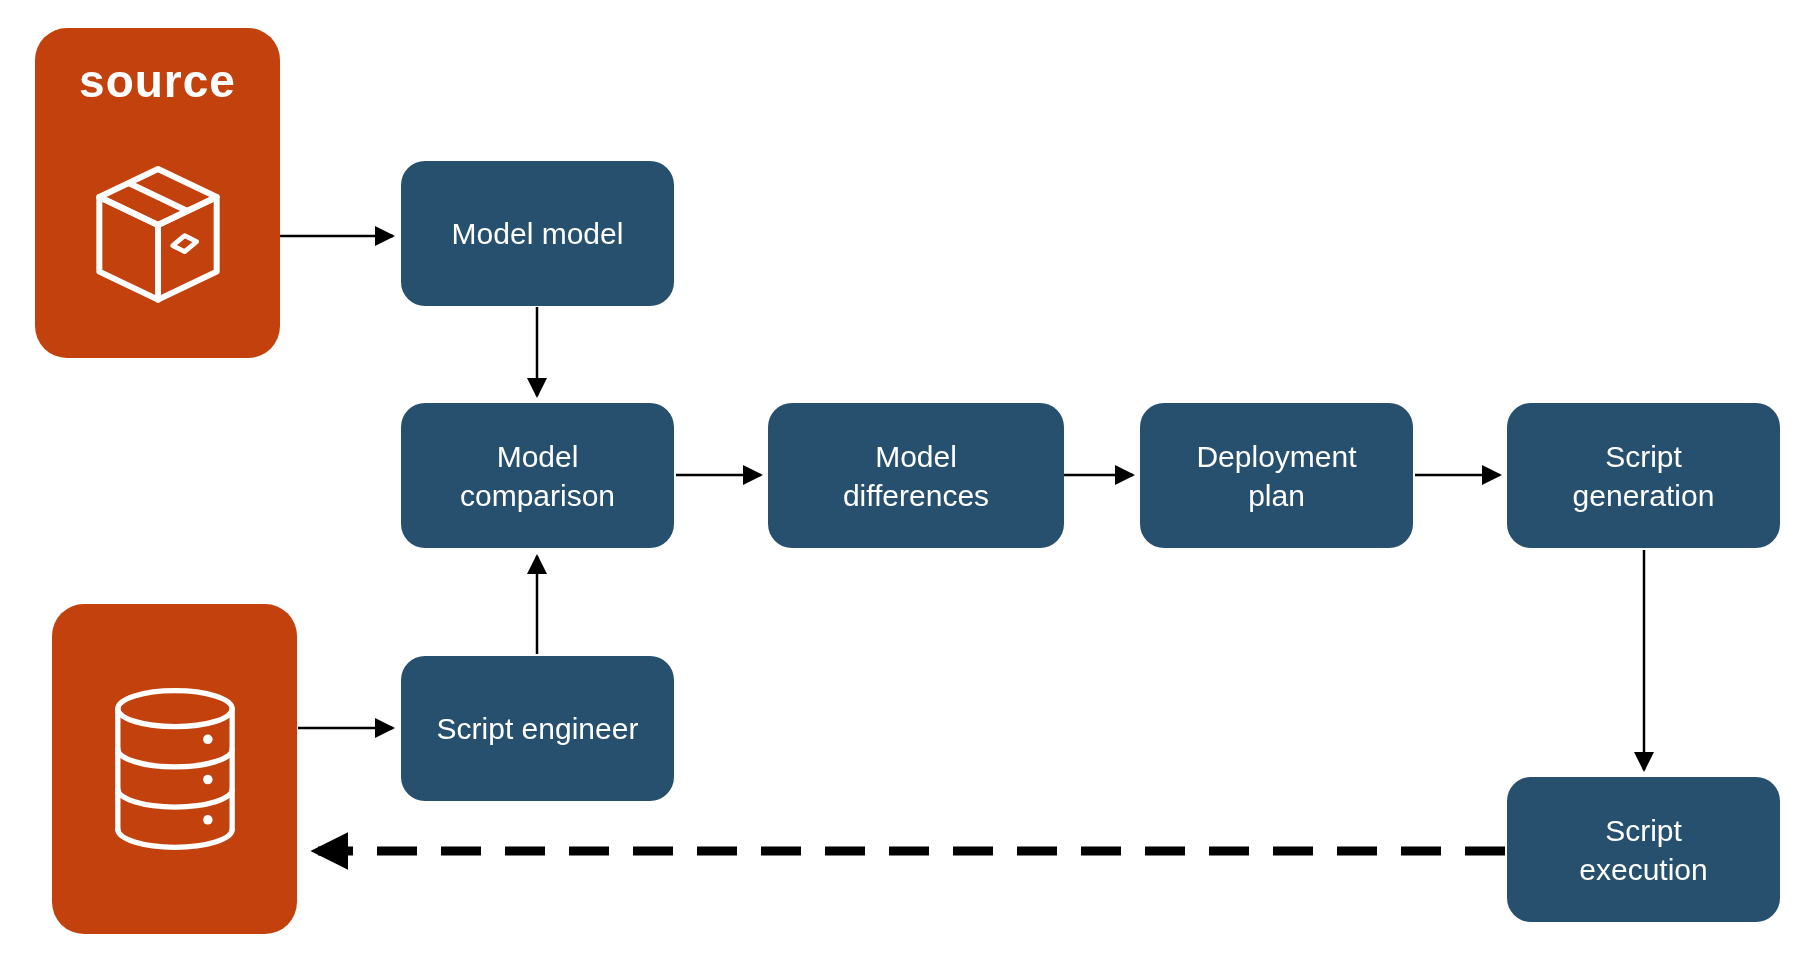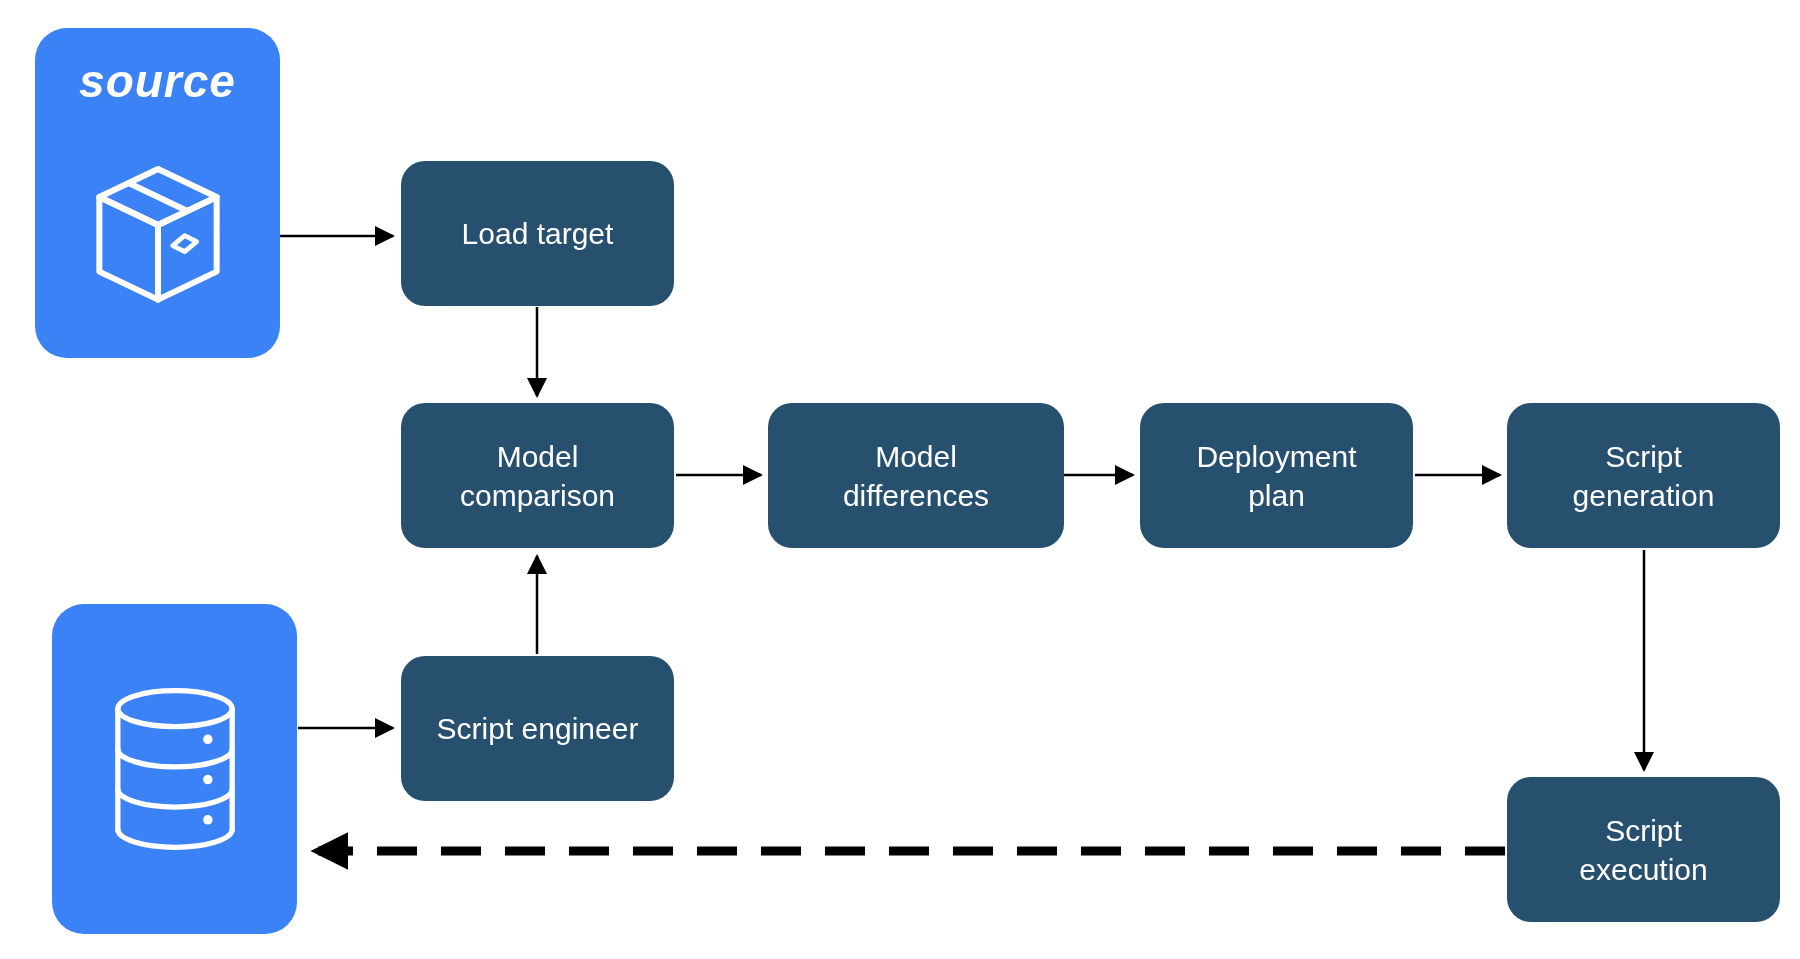--- a/index.html
+++ b/index.html
@@ -24,28 +24,27 @@
     align-items: center;
     justify-content: center;
     text-align: center;
     font-size: 30px;
     line-height: 1.3;
     padding: 0 34px;
     box-sizing: border-box;
   }
   .node-light {
     position: absolute;
-    background: #3b82f6;
+    background: #c2410c;
     color: #ffffff;
     border-radius: 32px;
     display: flex;
     flex-direction: column;
     align-items: center;
     box-sizing: border-box;
-    font-style: italic;
   }
   .node-light .env-label {
     font-size: 46px;
     font-weight: bold;
     margin-top: 26px;
     letter-spacing: 1px;
   }
   .node-light .env-icon {
     flex: 1;
     display: flex;
@@ -110,21 +109,21 @@
         <path d="M16,104 A54 17 0 0 0 124,104"></path>
         <path d="M16,142 A54 17 0 0 0 124,142"></path>
         <circle cx="101" cy="57" r="4.5" fill="#ffffff" stroke="none"></circle>
         <circle cx="101" cy="95" r="4.5" fill="#ffffff" stroke="none"></circle>
         <circle cx="101" cy="133" r="4.5" fill="#ffffff" stroke="none"></circle>
       </svg>
     </div>
   </div>
 
   <div class="node-dark" style="left:401px; top:161px; width:273px; height:145px;">
-    <span>Load target</span>
+    <span>Model model</span>
   </div>
 
   <div class="node-dark" style="left:401px; top:403px; width:273px; height:145px;">
     <span>Model comparison</span>
   </div>
 
   <div class="node-dark" style="left:768px; top:403px; width:296px; height:145px;">
     <span>Model differences</span>
   </div>
 

